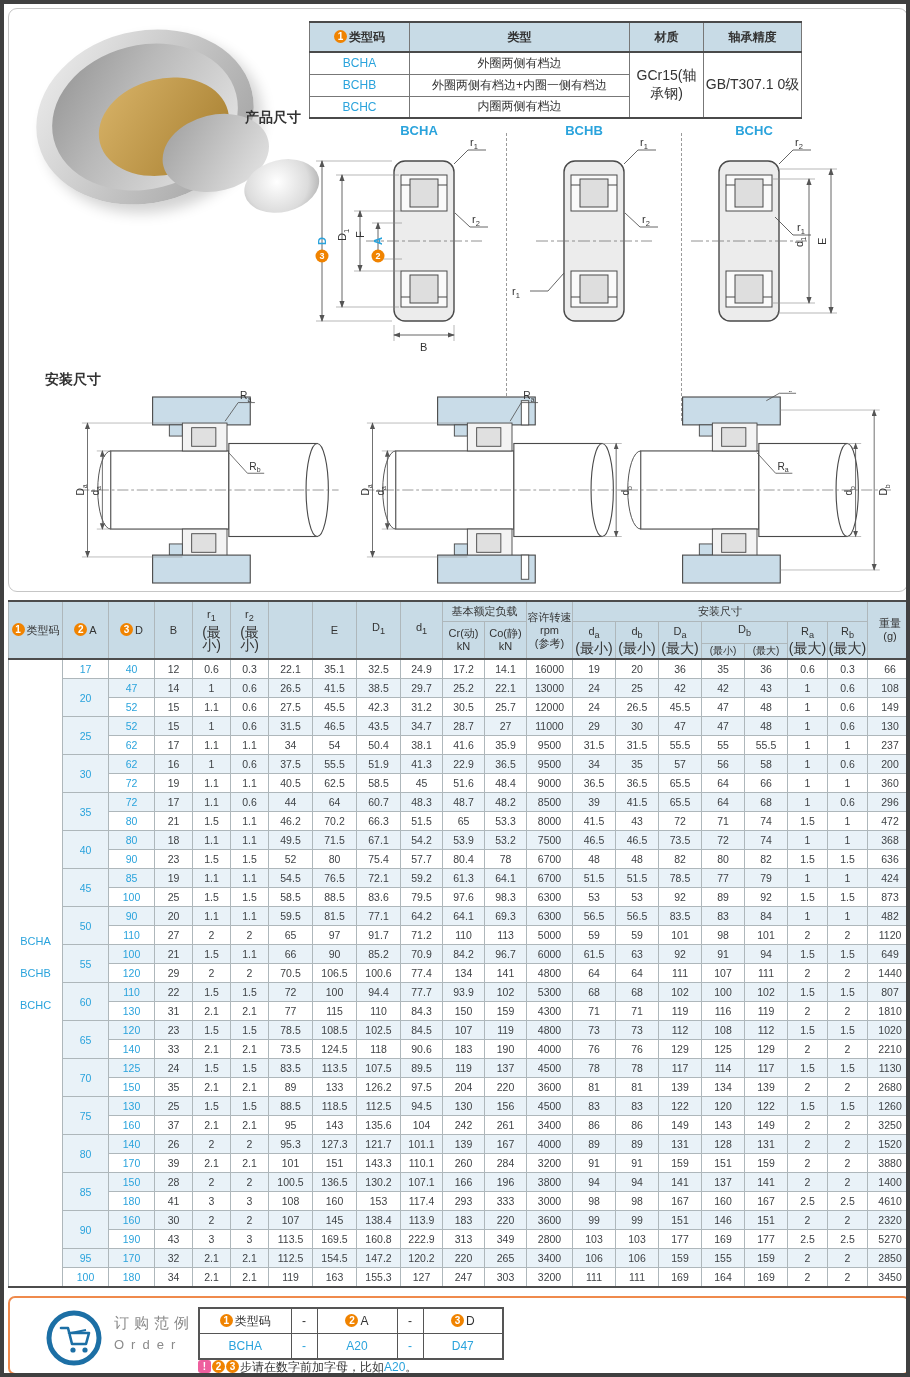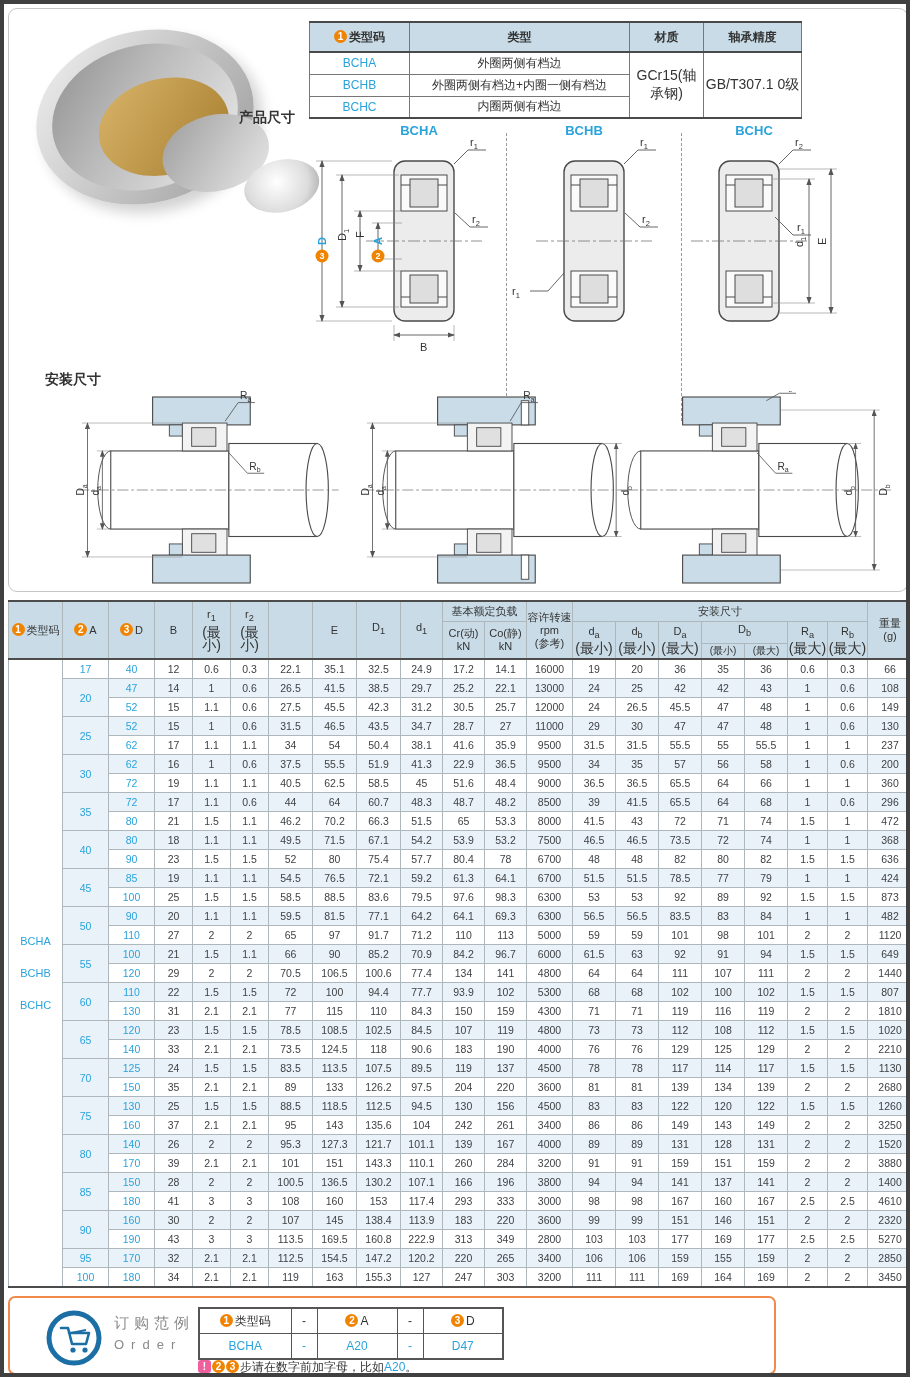--- a/index.html
+++ b/index.html
@@ -56,21 +56,21 @@
   .spec-table td{height:18px;line-height:18px;white-space:nowrap;}
   .spec-table tr.tint td{background:#e9f2f8;}
   .spec-table tr.gs td{border-top:1px solid #6f7a80;}
   .spec-table td.code-cell,.spec-table td.a-cell{background:#fff;}
   .spec-table td.code-cell{vertical-align:middle;}
   .spec-table td.code-cell div{color:#2aa3dc;font-size:11px;margin:14px 0;}
   .num-blue{color:#2aa3dc;}
   .small-h{font-size:14px;}
 
   
-  .order-panel{position:absolute;left:4px;top:1292px;width:768px;height:79px;border:2px solid #ef8a4c;border-radius:7px;box-sizing:border-box;background:#fff;}
+  .order-panel{position:absolute;left:4px;top:1292px;width:902px;height:79px;border:2px solid #ef8a4c;border-radius:7px;box-sizing:border-box;background:#fff;}
   .cart{position:absolute;left:34px;top:10px;}
   .order-title{position:absolute;left:104px;top:16px;color:#8a8a8a;}
   .order-title .cn{font-size:15px;letter-spacing:5px;}
   .order-title .en{font-size:13px;letter-spacing:7px;margin-top:4px;}
   .order-table{position:absolute;left:188px;top:9px;border-collapse:collapse;table-layout:fixed;border:2px solid #555;font-size:12px;color:#333;}
   .order-table td{border:1px solid #555;text-align:center;height:24px;padding:0 4px;}
   .order-note{position:absolute;left:188px;top:61px;font-size:12px;color:#333;}
   .order-note .badge,.order-note .badge-pink{margin-right:1px;}
 </style>
 </head>
@@ -118,21 +118,21 @@
           <td class="blue">BCHB</td>
           <td>外圈两侧有档边+内圈一侧有档边</td>
         </tr>
         <tr>
           <td class="blue">BCHC</td>
           <td>内圈两侧有档边</td>
         </tr>
       </tbody>
     </table>
 
-    <div class="sec-label" style="left:230px;top:100px;">产品尺寸</div>
+    <div class="sec-label" style="left:236px;top:100px;">产品尺寸</div>
 
     <div class="vsep" style="left:497px;"></div>
     <div class="vsep" style="left:672px;"></div>
 
     <svg class="prod-svg" width="880" height="252" viewBox="0 0 880 252">
       <defs>
         <marker id="ah" markerWidth="9" markerHeight="8" refX="7" refY="3" orient="auto-start-reverse">
             <path d="M0,0L8,3L0,6z" fill="#555"></path>
           </marker>
         <g id="pb">

